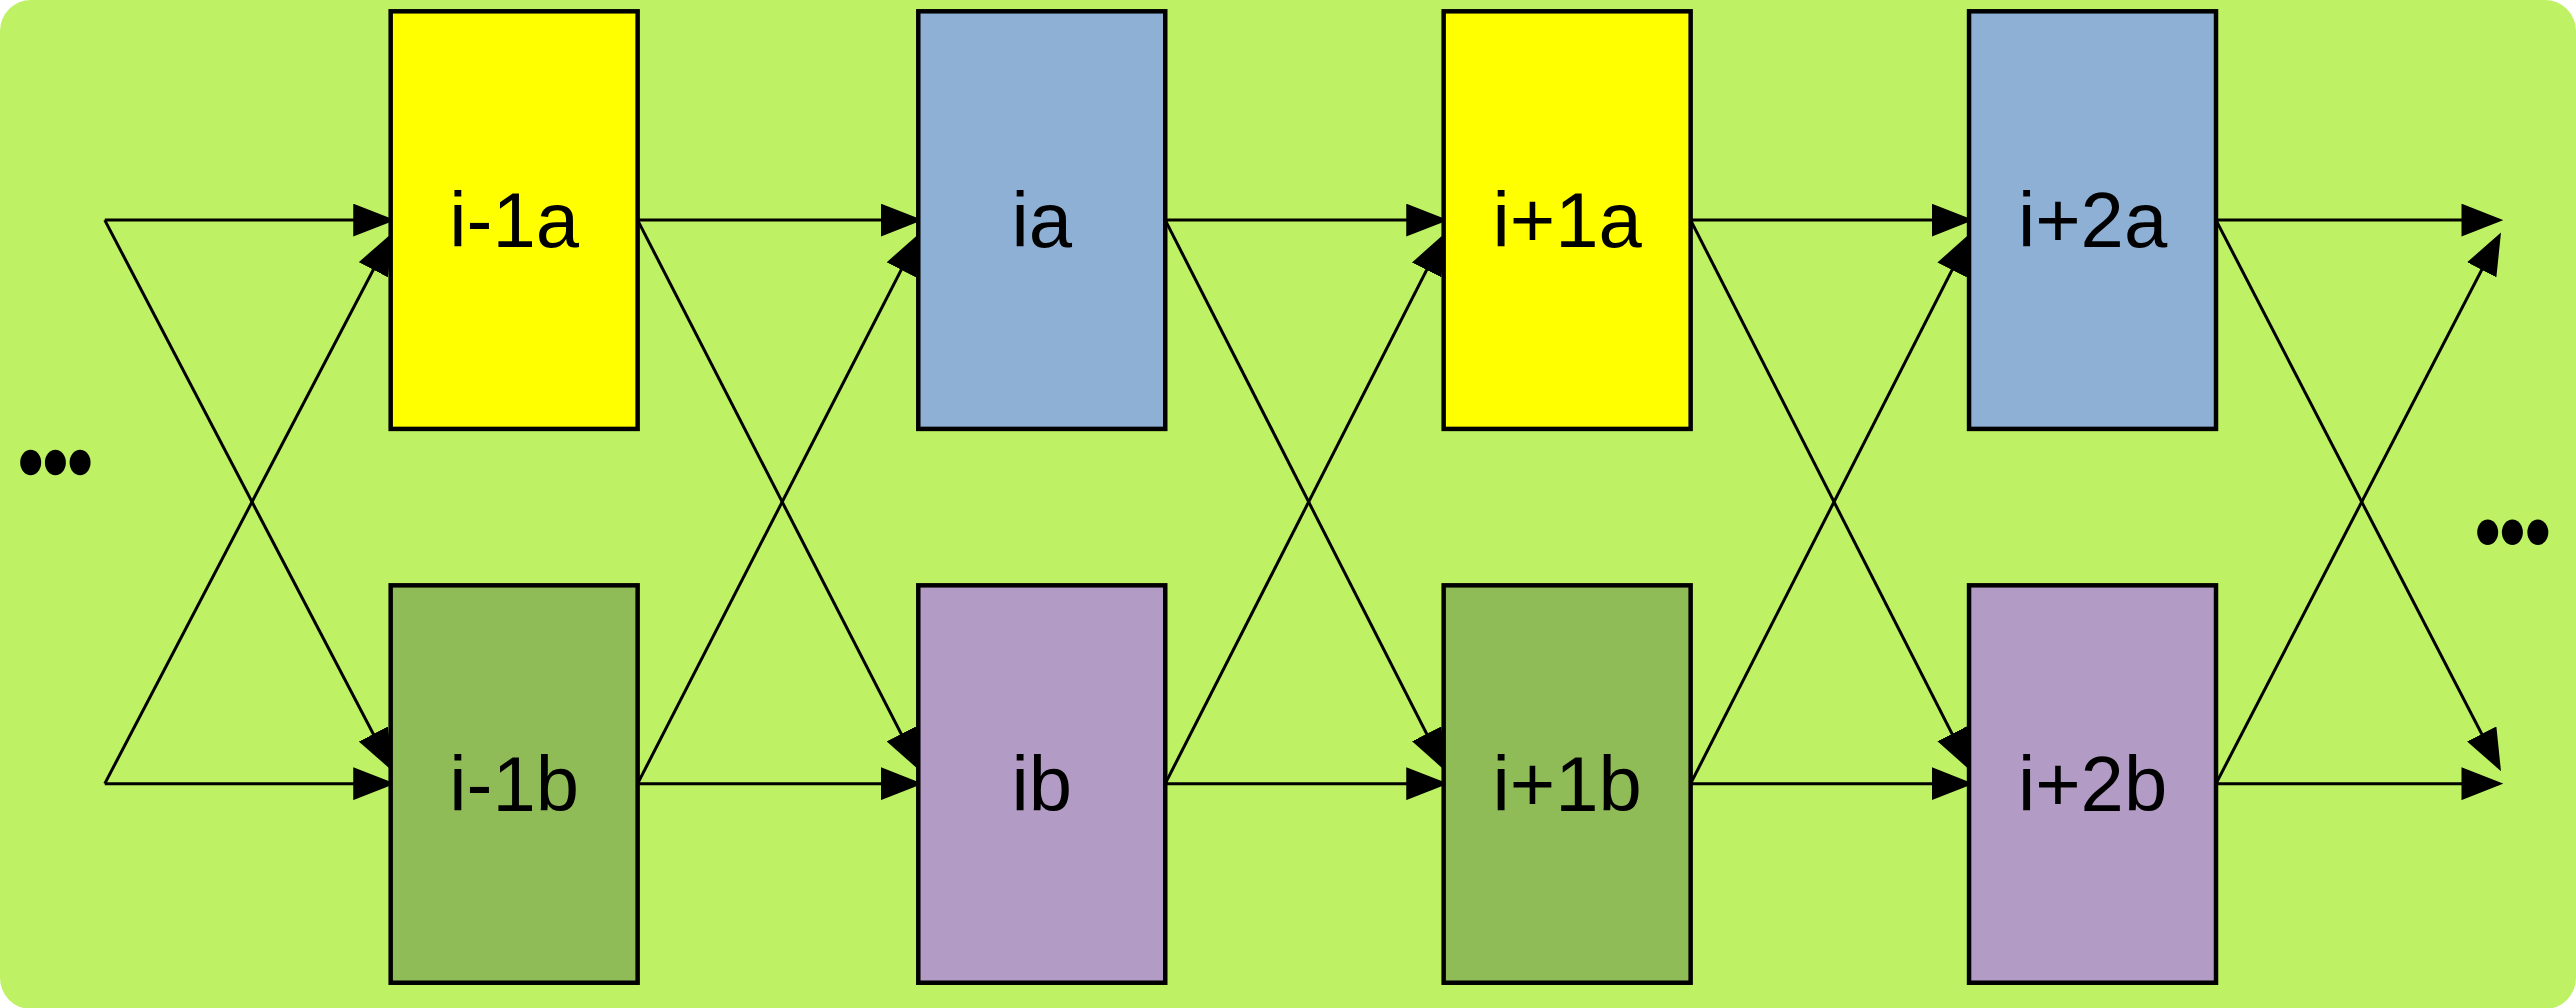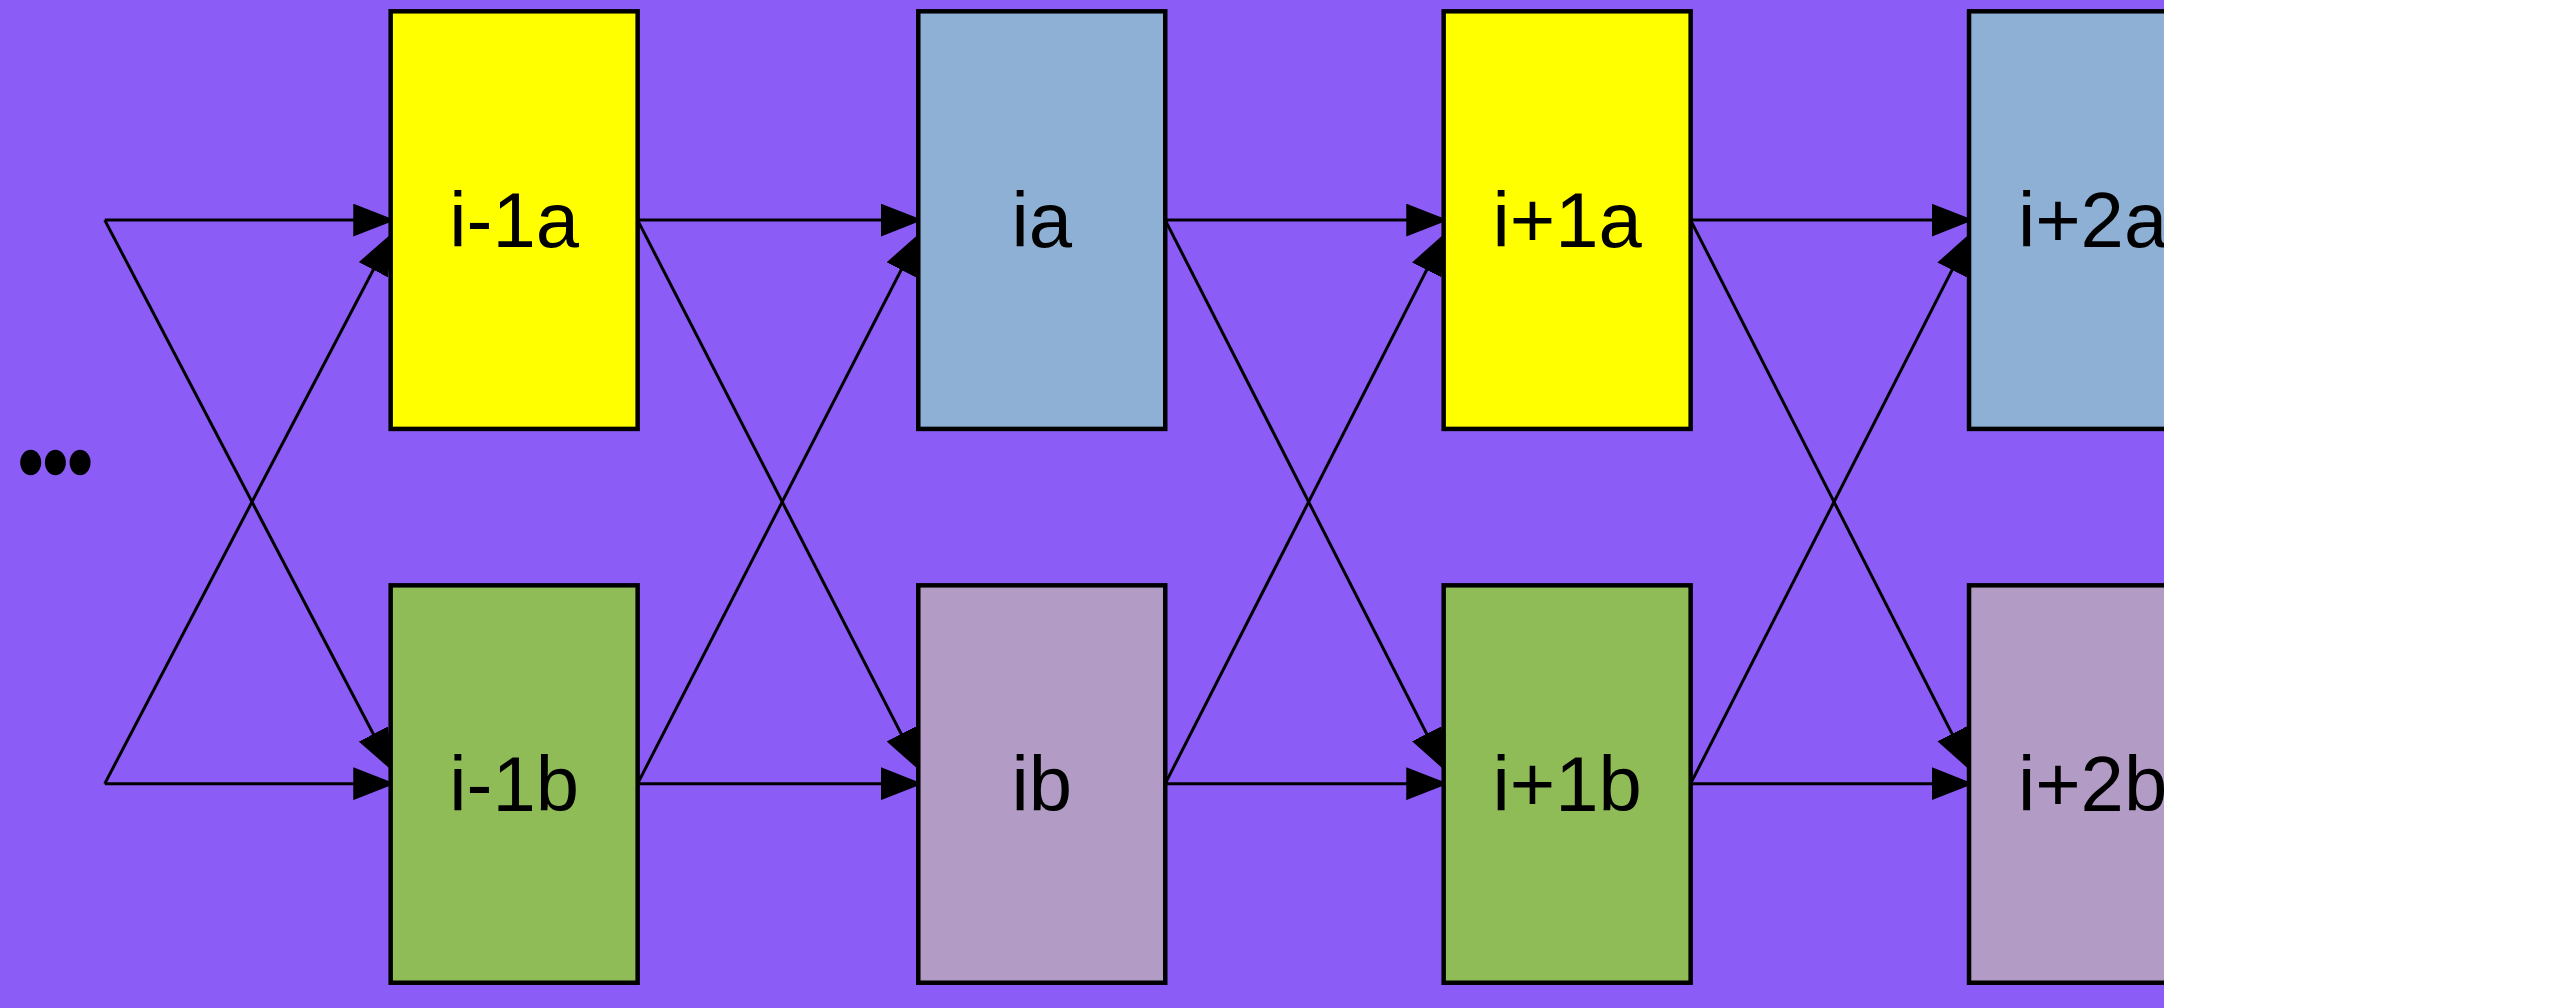--- a/index.html
+++ b/index.html
@@ -1,25 +1,26 @@
 <!DOCTYPE html>
 <html style="font-size:12px"><head>
 <meta charset="utf-8">
 <style>
   html, body {
     margin: 0;
     padding: 0;
     background: #ffffff;
   }
   .stage {
-    width: 2164px;
+    width: 2576px;
     height: 1009px;
     position: relative;
-    background: #8b5cf6;
+    background: #bef264;
     overflow: hidden;
+    border-radius: 31px;
   }
   svg.trellis {
     display: block;
     width: 2576px;
     height: 1009px;
   }
   .flow-line {
     stroke-width: 4;
     fill: none;
   }

